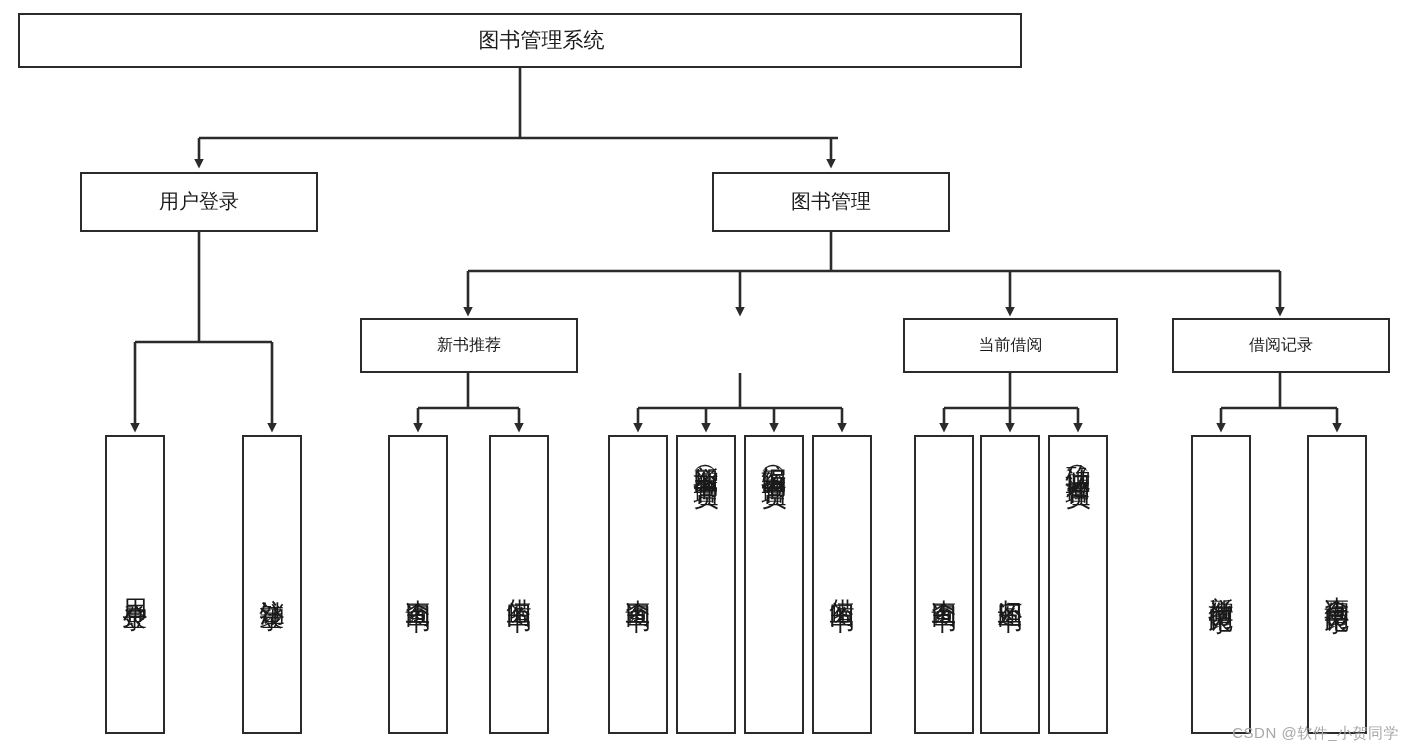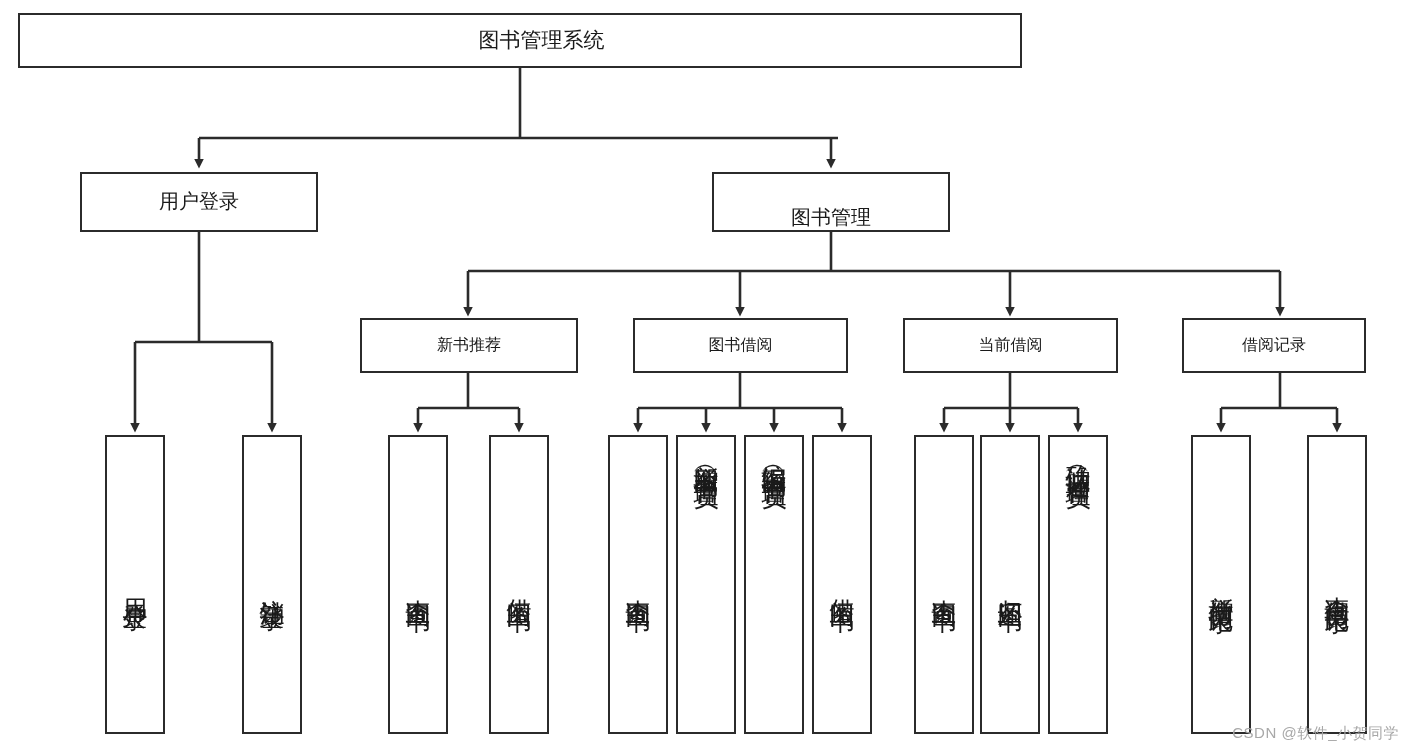--- a/index.html
+++ b/index.html
@@ -53,33 +53,33 @@
     font-size: 21px;
   }
   
   .node.lvl1 {
     height: 60px;
   }
   .node.lvl1 .node-label {
     font-size: 20px;
   }
   .node.n-user-login  { left: 80px;  top: 172px; width: 238px; }
-  .node.n-book-manage { left: 712px; top: 172px; width: 238px; align-items: flex-end; }
+  .node.n-book-manage { left: 712px; top: 172px; width: 238px; }
   
   .node.lvl2 {
     top: 318px;
     height: 55px;
   }
   .node.lvl2 .node-label {
     font-size: 16px;
   }
   .node.n-new-rec   { left: 360px;  width: 218px; }
   .node.n-borrow    { left: 633px;  width: 215px; }
   .node.n-current   { left: 903px;  width: 215px; }
-  .node.n-record    { left: 1172px; width: 184px; margin-left: 10px; }
+  .node.n-record    { left: 1172px; width: 218px; }
   
   .node.leaf {
     top: 435px;
     height: 299px;
     width: 60px;
     align-items: flex-start;
     justify-content: center;
     padding-top: 8px;
   }
   .node.leaf .node-label {
@@ -166,23 +166,20 @@
   <div class="node lvl1 n-user-login">
     <span class="node-label">用户登录</span>
   </div>
   <div class="node lvl1 n-book-manage">
     <span class="node-label">图书管理</span>
   </div>
 
   <div class="node lvl2 n-new-rec">
     <span class="node-label">新书推荐</span>
   </div>
-  <div class="node lvl2 n-borrow">
-    <span class="node-label">图书借阅</span>
-  </div>
   <div class="node lvl2 n-current">
     <span class="node-label">当前借阅</span>
   </div>
   <div class="node lvl2 n-record">
     <span class="node-label">借阅记录</span>
   </div>
 
   <div class="node leaf centered" style="left:105px;">
     <span class="node-label">用户登录</span>
   </div>

